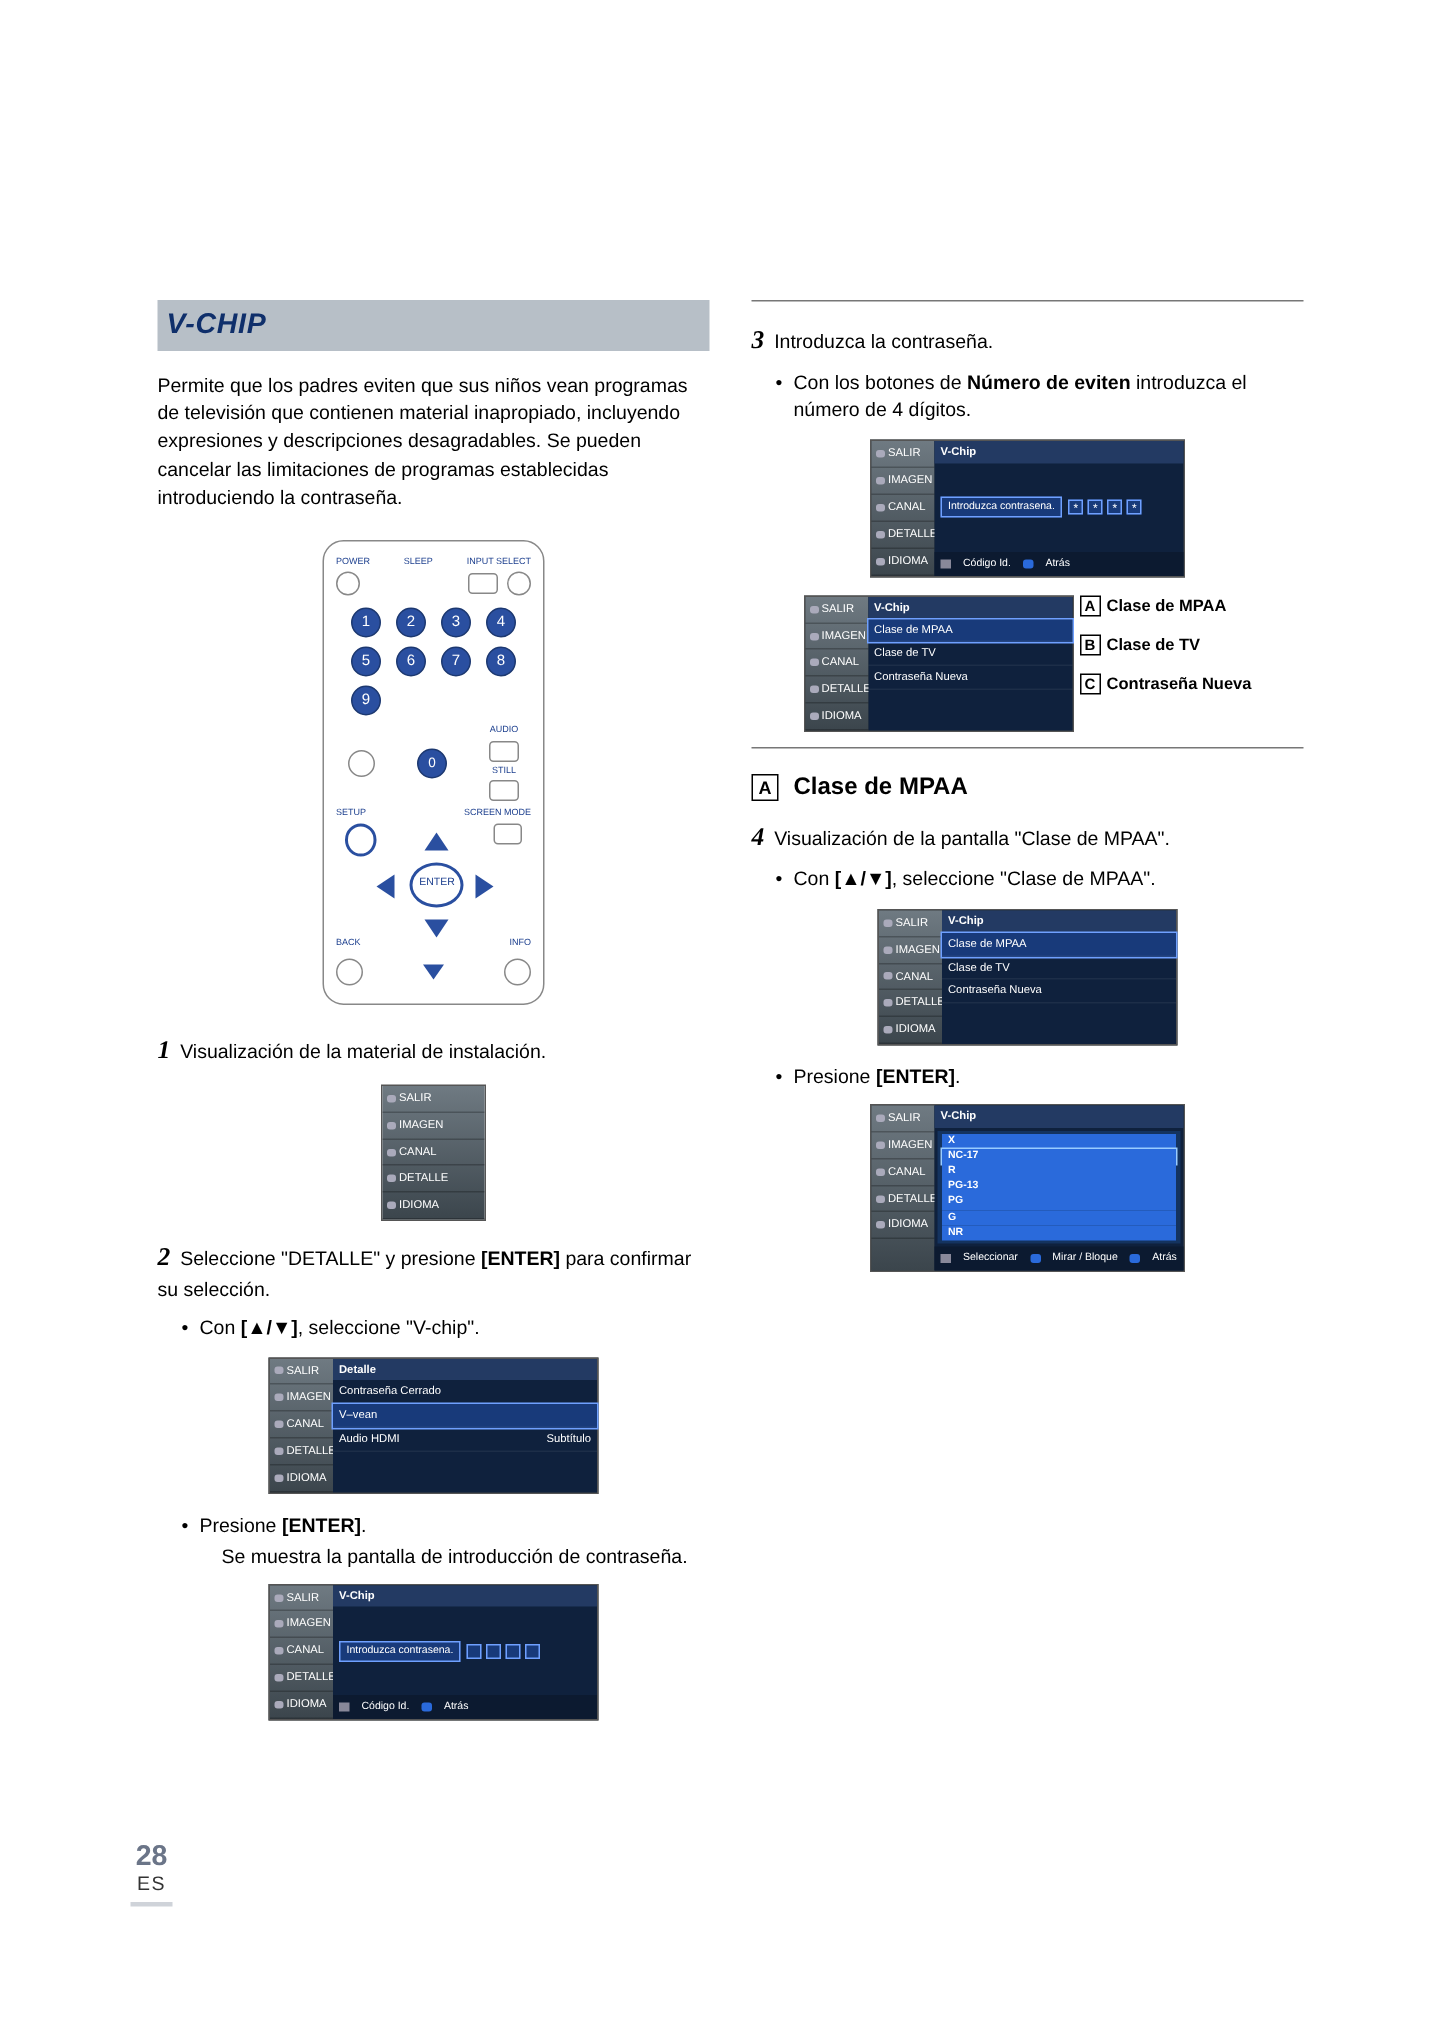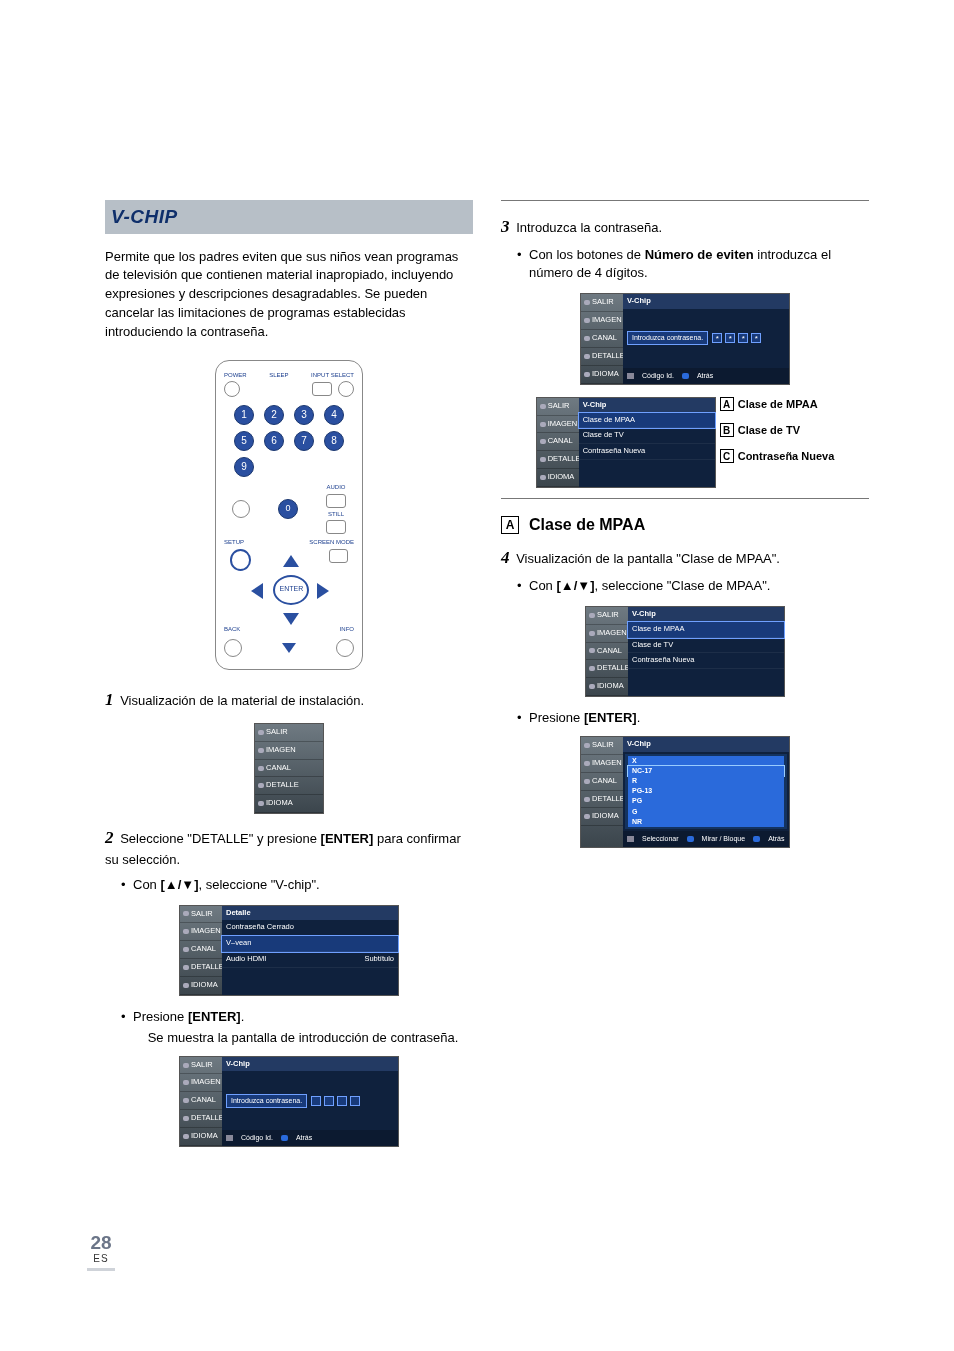--- a/index.html
+++ b/index.html
@@ -140,21 +140,21 @@
   h2.subsection .ptr-box { width:18px; height:18px; line-height:17px; font-size:12px; }
 
   .page-number {
     position: absolute;
     left: 87px;
     bottom: 80px;
     text-align: center;
     font-size: 12px;
   }
   .page-number .num { font-size: 19px; font-weight: 700; color:#6b7588; line-height:1; }
-  .page-number .es { font-size: 10px; color:#333; letter-spacing:1px; }
+  .page-number .es { font-size: 13px; color:#333; letter-spacing:1px; }
   .page-number .bar { width:28px; height:3px; background:#cfd3d9; margin: 2px auto 0 auto; }
 
   b { font-weight:700; }
 
   
   .callout-wrap { display:flex; align-items:flex-start; gap:4px; margin: 8px 0 10px 0; justify-content:center; }
   .callout-col { display:flex; flex-direction:column; gap:10px; font-size:11px; font-weight:700; }
   .callout-col div { white-space:nowrap; }
   .callout-col .ptr-box { font-weight:700; }
 </style>

